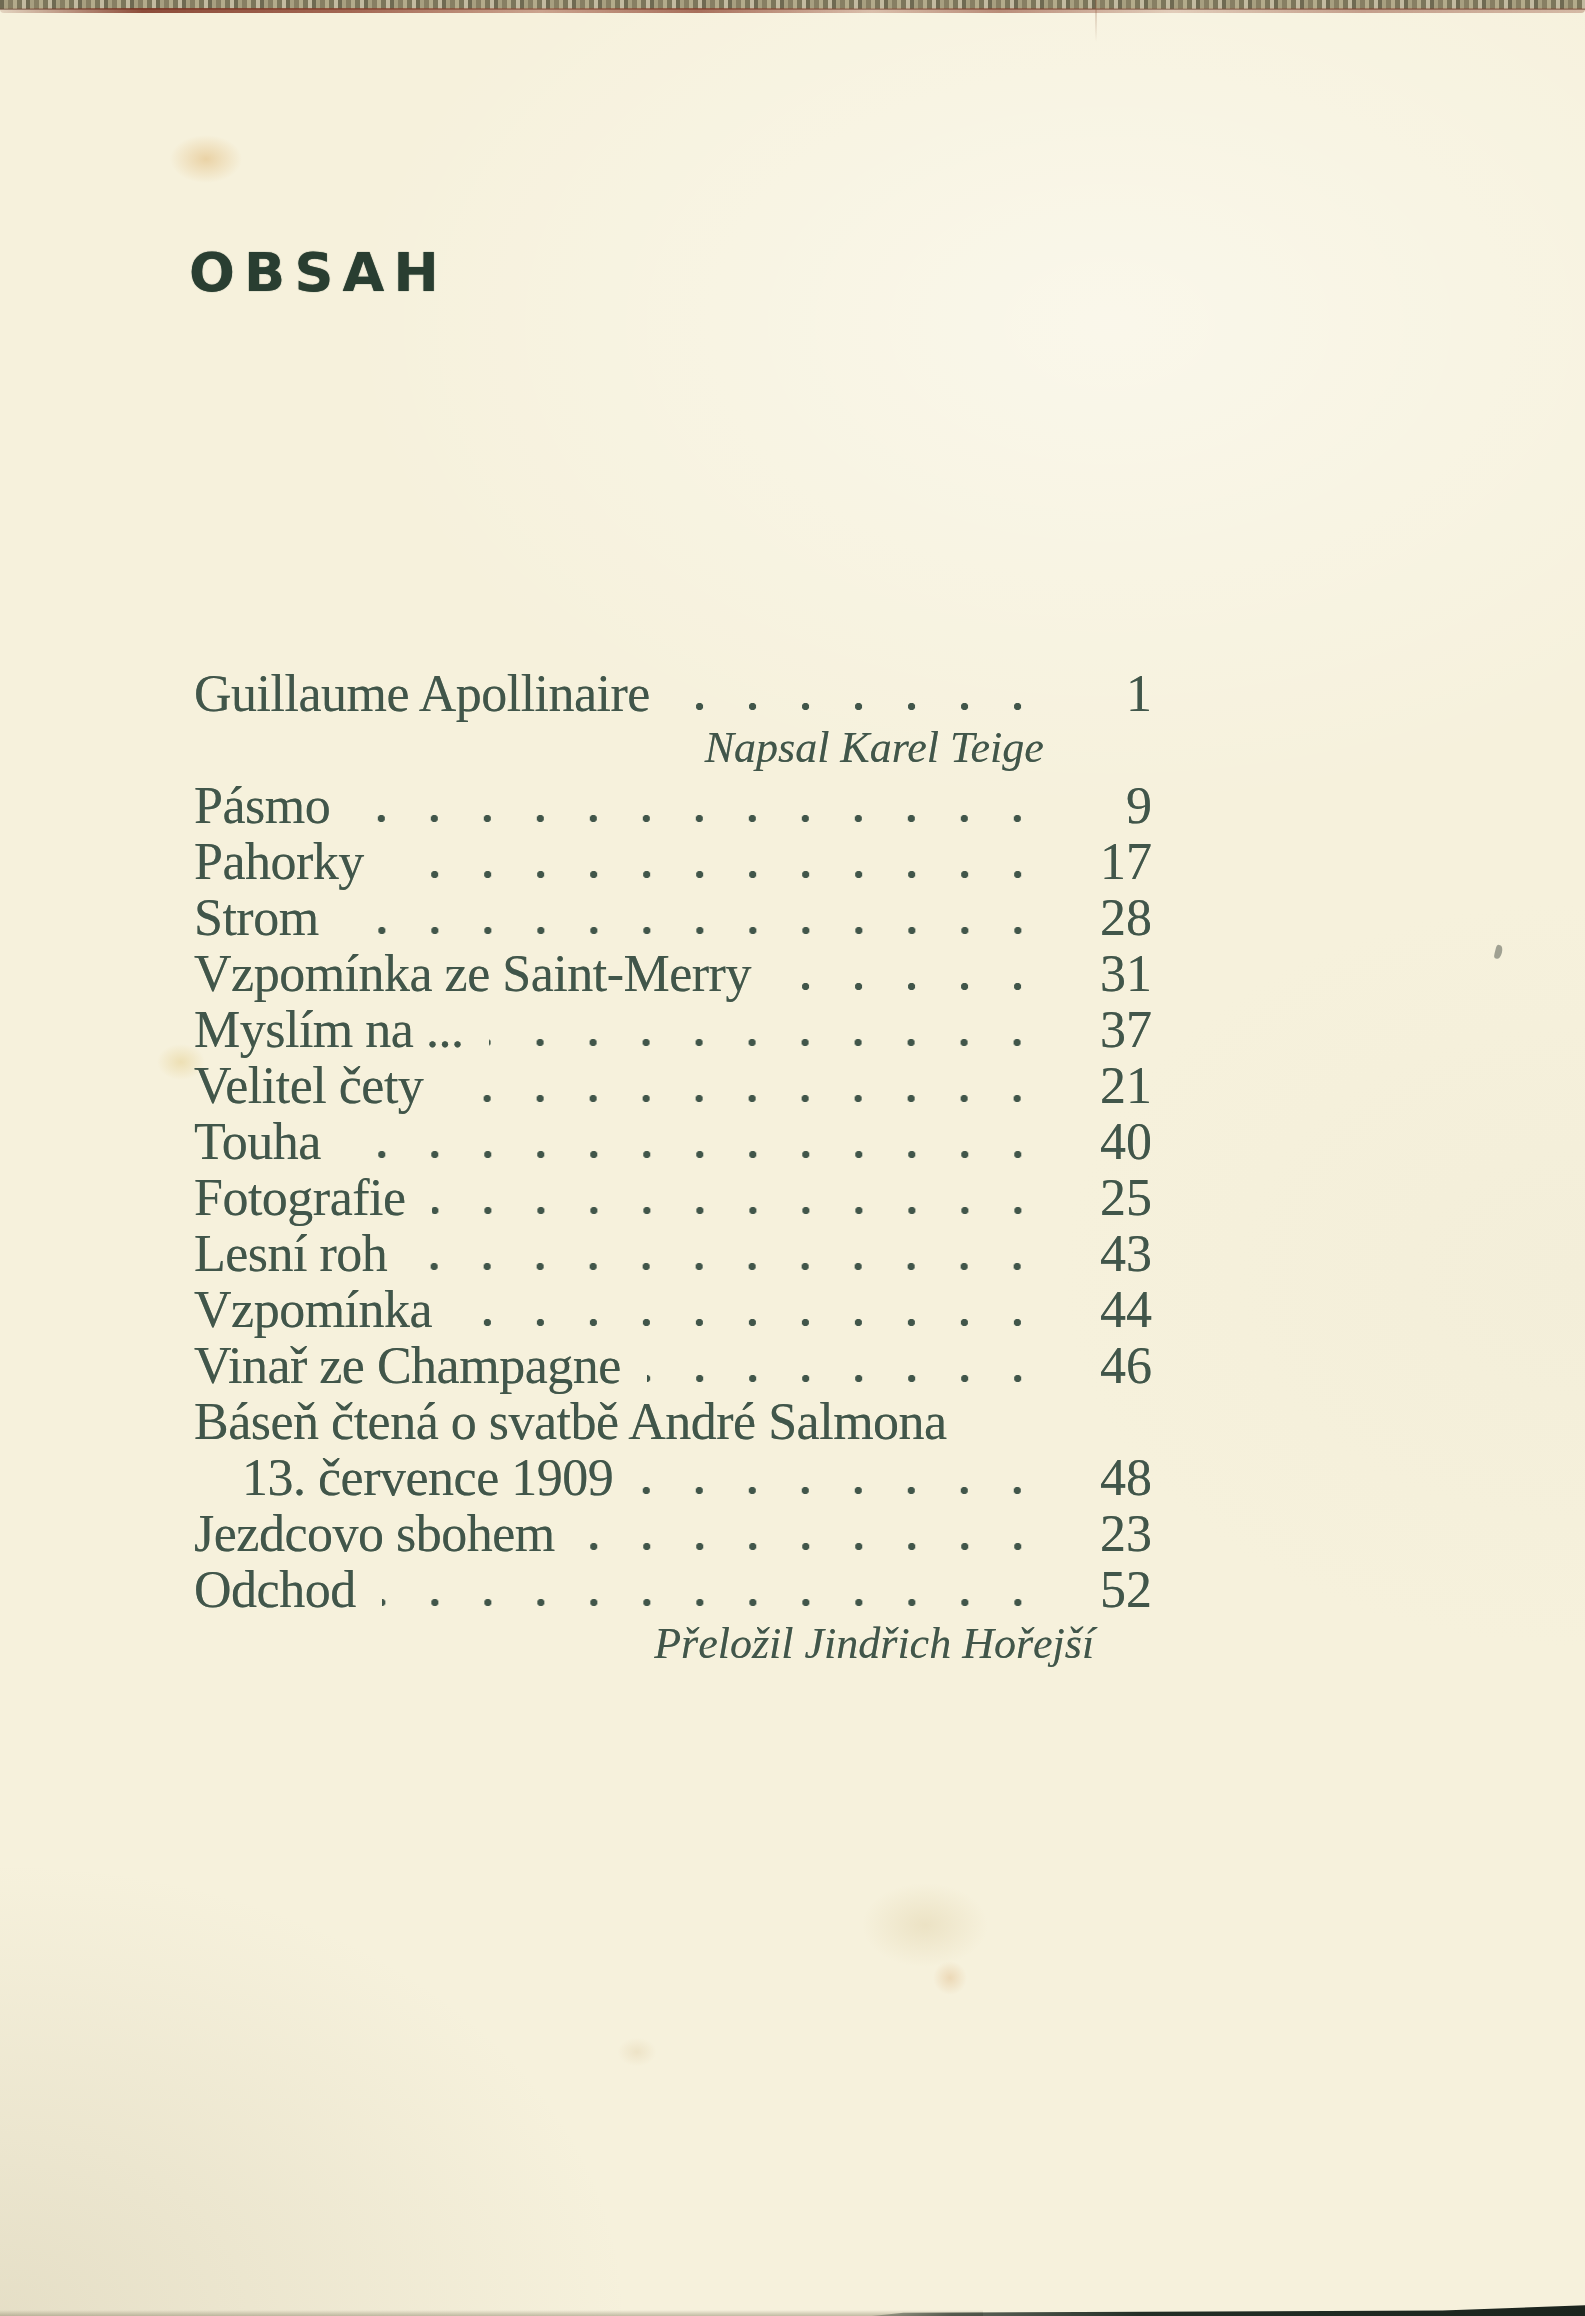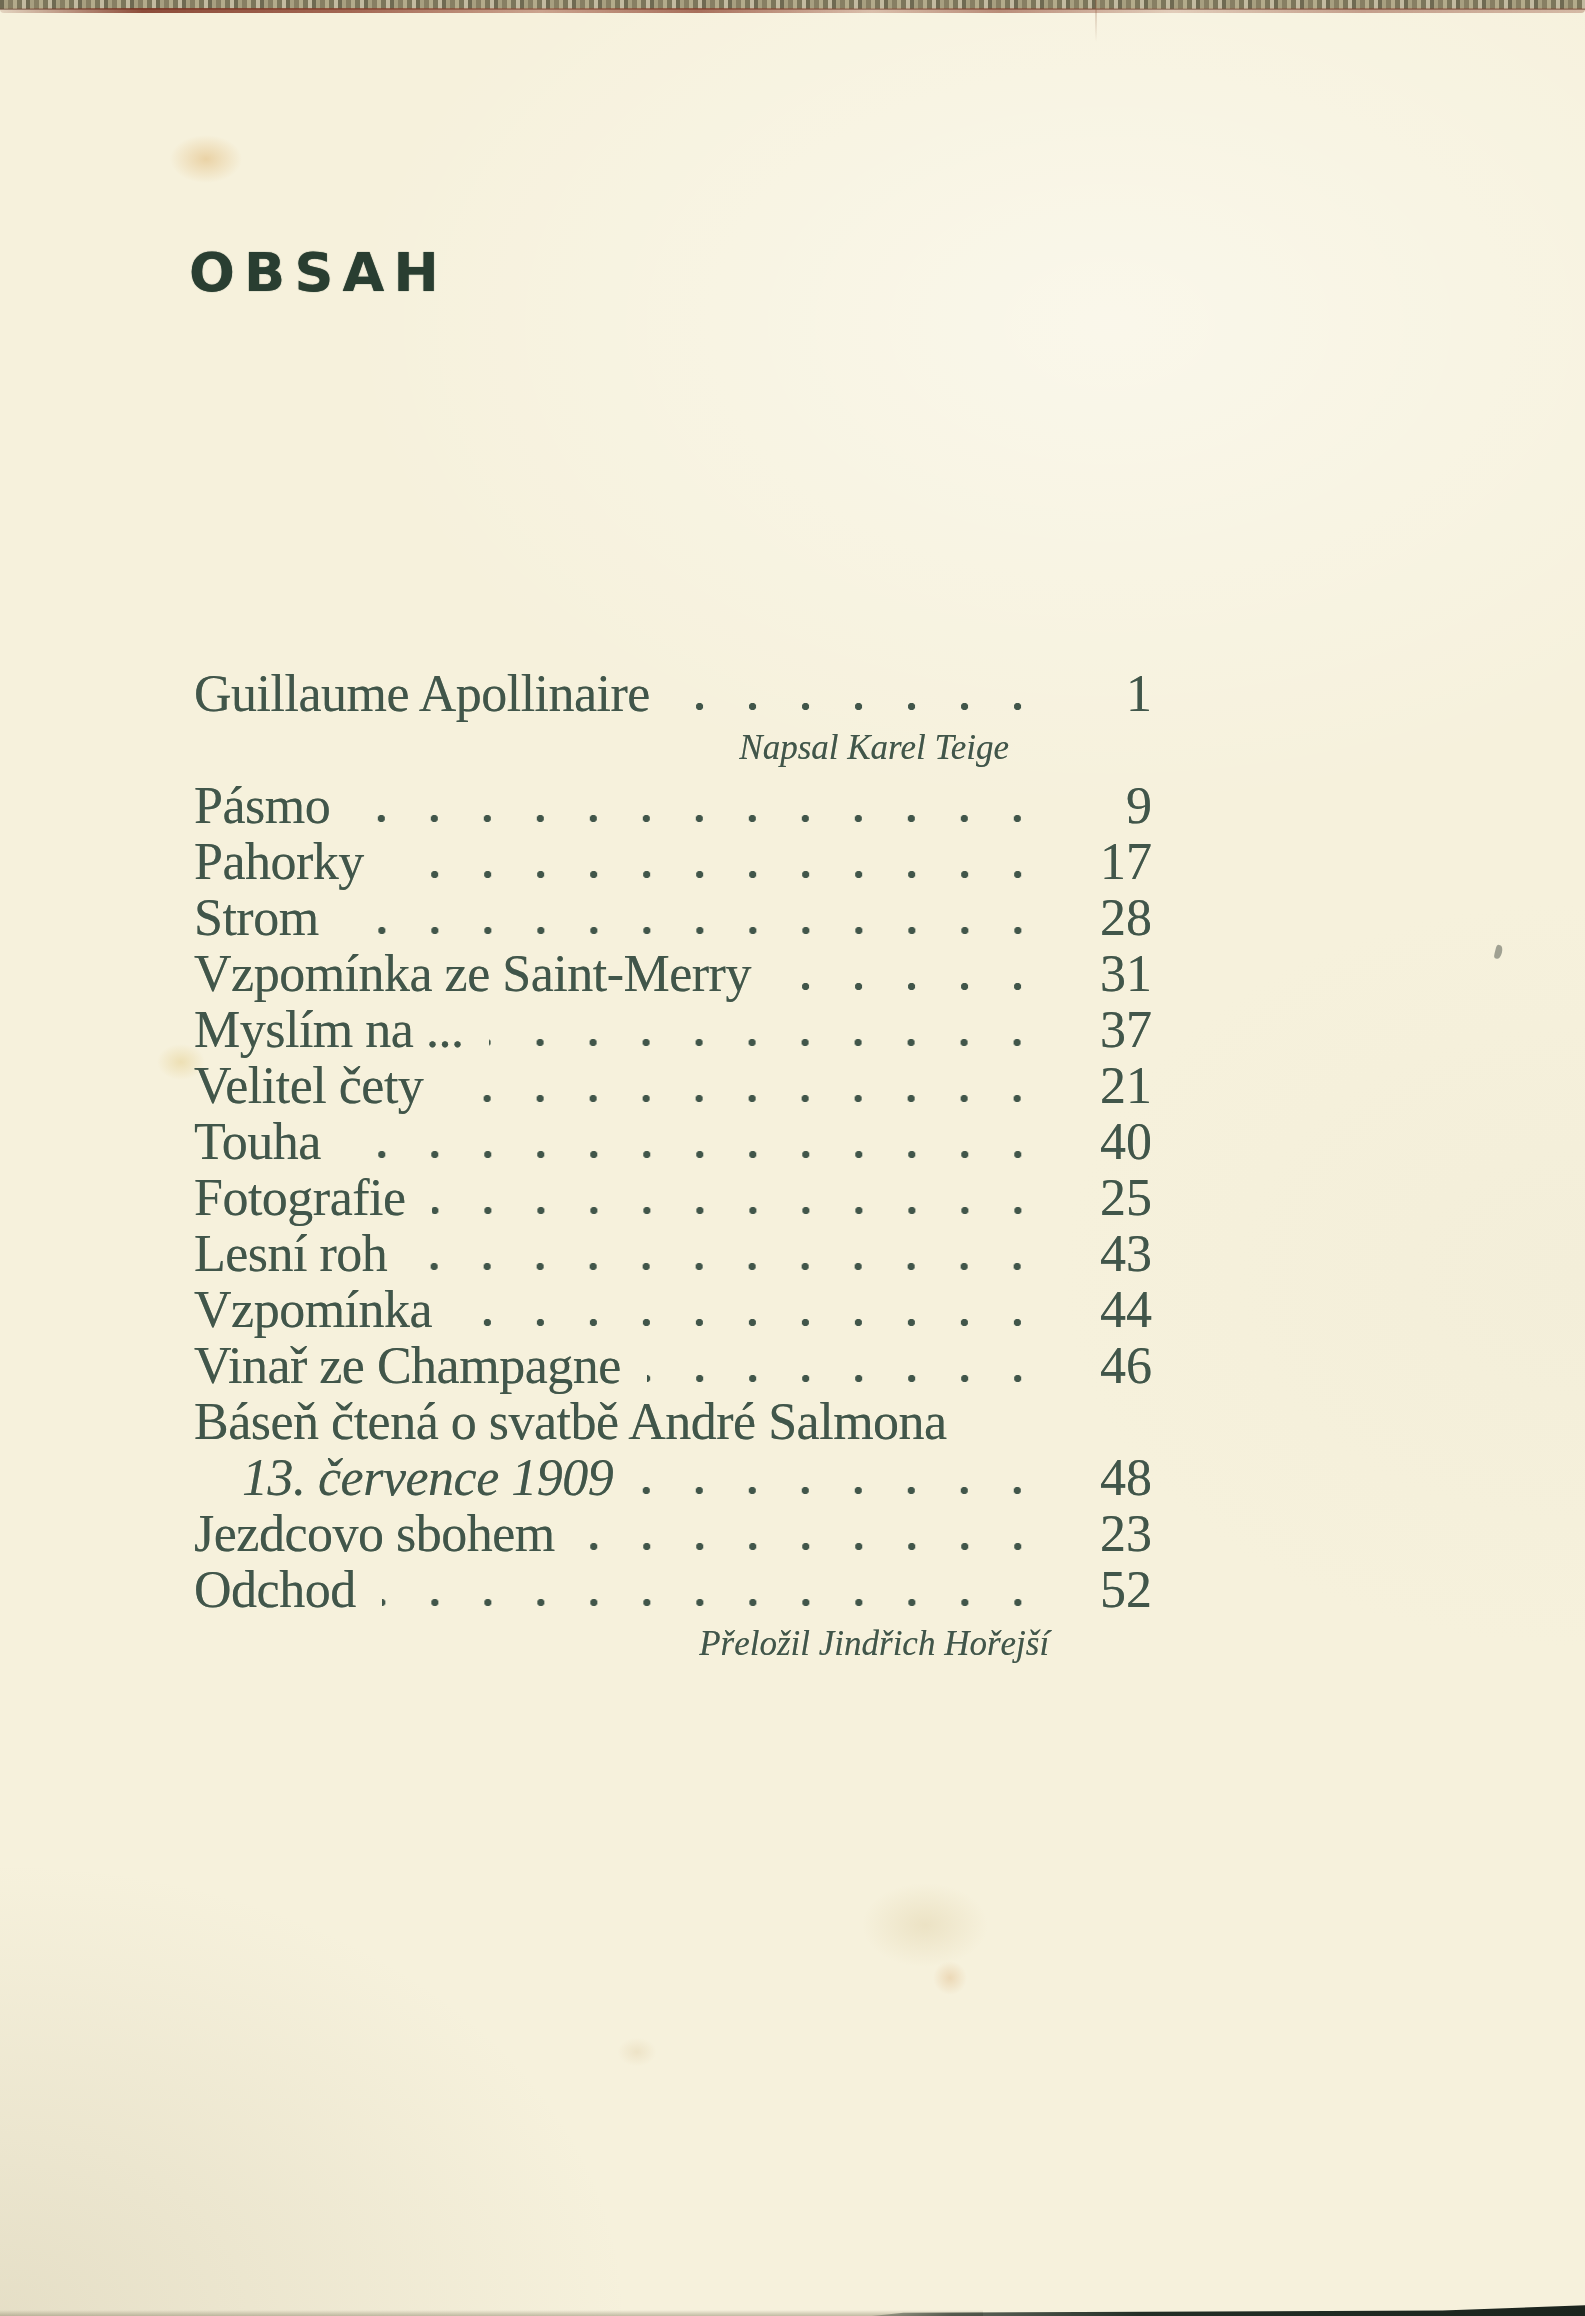--- a/index.html
+++ b/index.html
@@ -74,21 +74,21 @@
     display:flex;
     align-items:flex-start;
     white-space:nowrap;
   }
   .title{
     font-size:52px;
     letter-spacing:-0.5px;
     color:var(--ink);
     text-shadow:0 0 0.6px rgba(65,86,74,0.6);
   }
-  .title.indent{padding-left:48px;font-style:italic;}
+  .title.indent{padding-left:48px;}
   .dots{
     flex:1 1 auto;
     align-self:flex-end;
     height:13px;
     margin:0 18px 7px 26px;
     background-image:radial-gradient(circle at 50% 50%, var(--ink) 3.3px, rgba(65,86,74,0) 4px);
     background-size:53px 13px;
     background-repeat:repeat-x;
     background-position:right 4px bottom 0;
   }
@@ -98,21 +98,21 @@
     text-align:right;
     font-size:52px;
     color:var(--ink);
     text-shadow:0 0 0.6px rgba(65,86,74,0.6);
   }
   .note-text{
     position:absolute;
     left:71%;top:0;
     transform:translateX(-50%);
     line-height:56px;
-    font-size:35px;
+    font-size:44px;
     font-style:italic;
     color:var(--ink);
     text-shadow:0 0 0.6px rgba(65,86,74,0.55);
   }
   
   .bottom-shadow{
     position:absolute;bottom:0;left:0;width:62%;height:6px;
     background:linear-gradient(0deg, rgba(150,142,115,0.55), rgba(150,142,115,0));
   }
   .bottom-dark{

